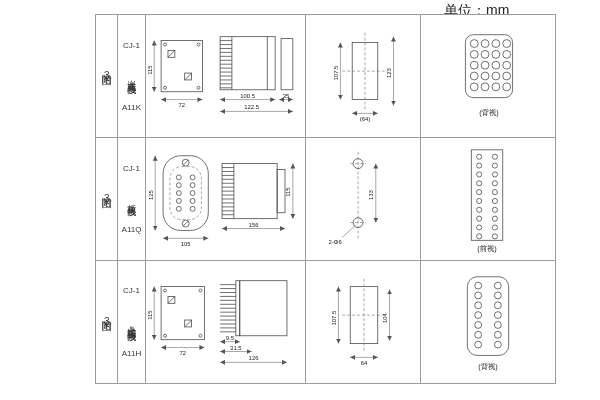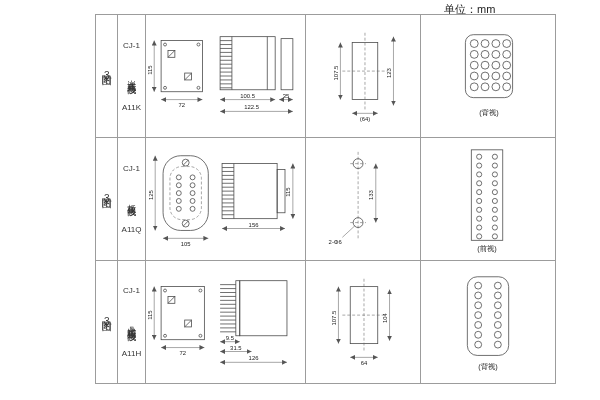--- a/index.html
+++ b/index.html
@@ -1,17 +1,17 @@
 <!DOCTYPE html>
 <html><head>
 <meta charset="utf-8">
 <style>
   html,body{margin:0;padding:0;}
   body{width:600px;height:400px;background:#fff;font-family:"Liberation Sans",sans-serif;color:#333;position:relative;overflow:hidden;}
-  .unit{position:absolute;left:444px;top:2px;font-size:11px;color:#222;}
+  .unit{position:absolute;left:444px;top:2px;font-size:14px;color:#222;}
   table.spec{position:absolute;left:95px;top:14px;border-collapse:collapse;table-layout:fixed;}
   .spec td,.spec th{border:1px solid #9c9c9c;padding:0;text-align:center;vertical-align:middle;font-weight:normal;background:#fff;}
   .spec th{font-size:10px;height:16px;color:#222;letter-spacing:1px;}
   .vtext{writing-mode:vertical-rl;text-orientation:upright;letter-spacing:2px;display:inline-block;line-height:1.15;}
   .figno-cell .vtext{font-size:10px;}
   .struct-inner{display:flex;flex-direction:column;align-items:center;justify-content:space-evenly;height:118px;padding:2px 0;text-align:right;}
   .struct-inner .model,.struct-inner .code{font-size:8px;}
   .struct-inner .vtext{font-size:9px;letter-spacing:1px;}
   svg.draw{display:block;margin:0 auto;}
   .ln{stroke:#4a4a4a;fill:none;stroke-width:0.8;}

